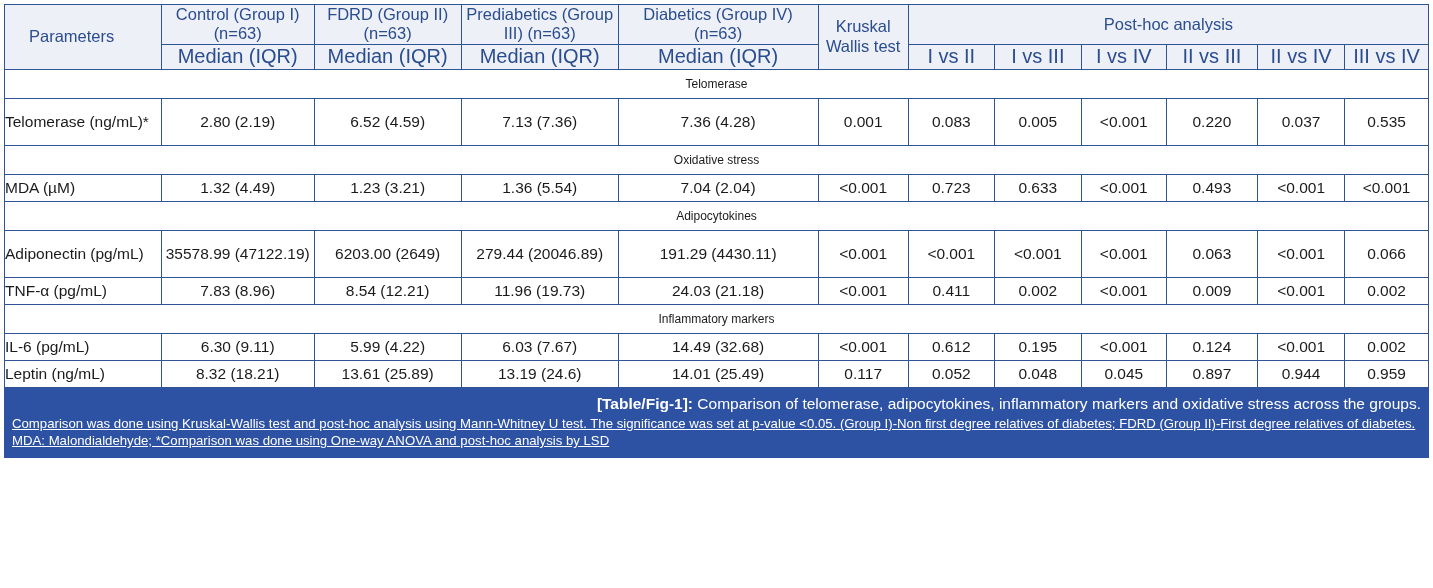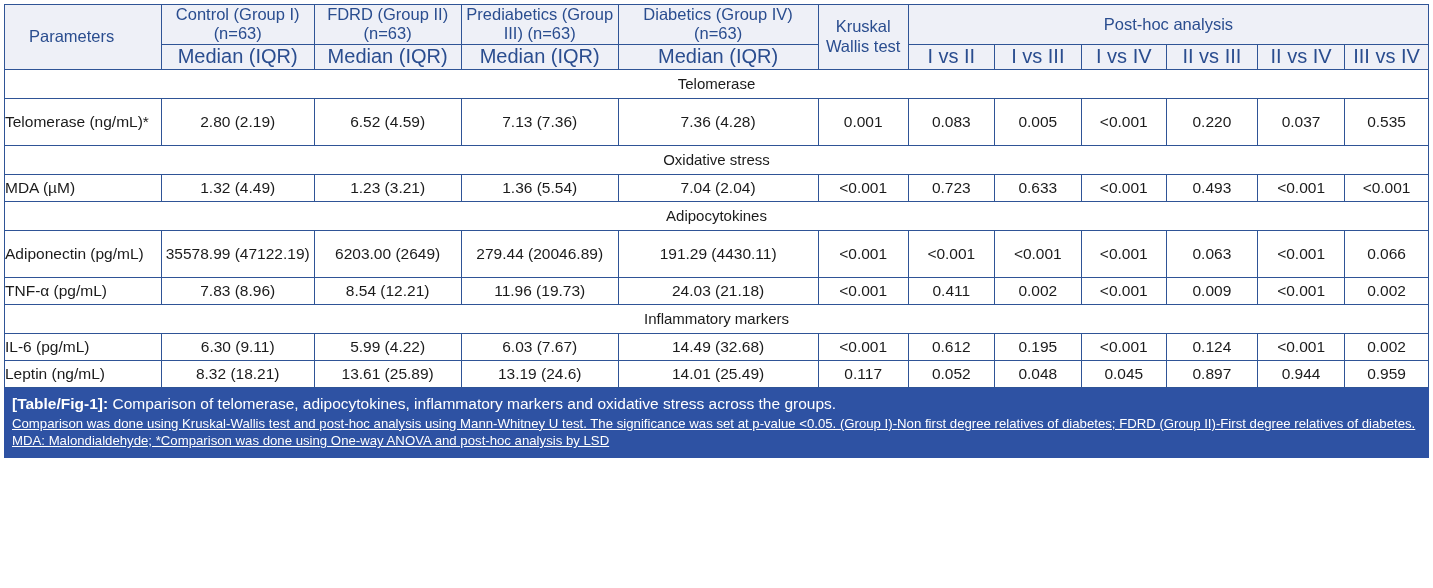--- a/index.html
+++ b/index.html
@@ -49,21 +49,21 @@
     padding-left: 24px;
   }
   .hd.small {
     font-size: 20px;
   }
 
   
   .section {
     text-align: center;
     font-weight: bold;
-    font-size: 15px;
+    font-size: 12px;
     color: #1b1b1b;
     background: #ffffff;
     height: 28px;
     padding: 2px 0;
   }
 
   
   .pname {
     text-align: left;
     padding: 6px 4px 6px 8px;
@@ -87,20 +87,21 @@
     box-sizing: border-box;
     background: #2e52a3;
     color: #ffffff;
     margin-top: 0px;
     padding: 6px 8px 8px 8px;
   }
   .cap-line1 {
     font-size: 15.5px;
     line-height: 1.3;
     margin-bottom: 1px;
+    text-align: right;
   }
   .cap-tag {
     font-weight: bold;
   }
   .cap-note {
     font-size: 13.2px;
     line-height: 1.32;
     text-decoration: underline;
   }
 </style>

